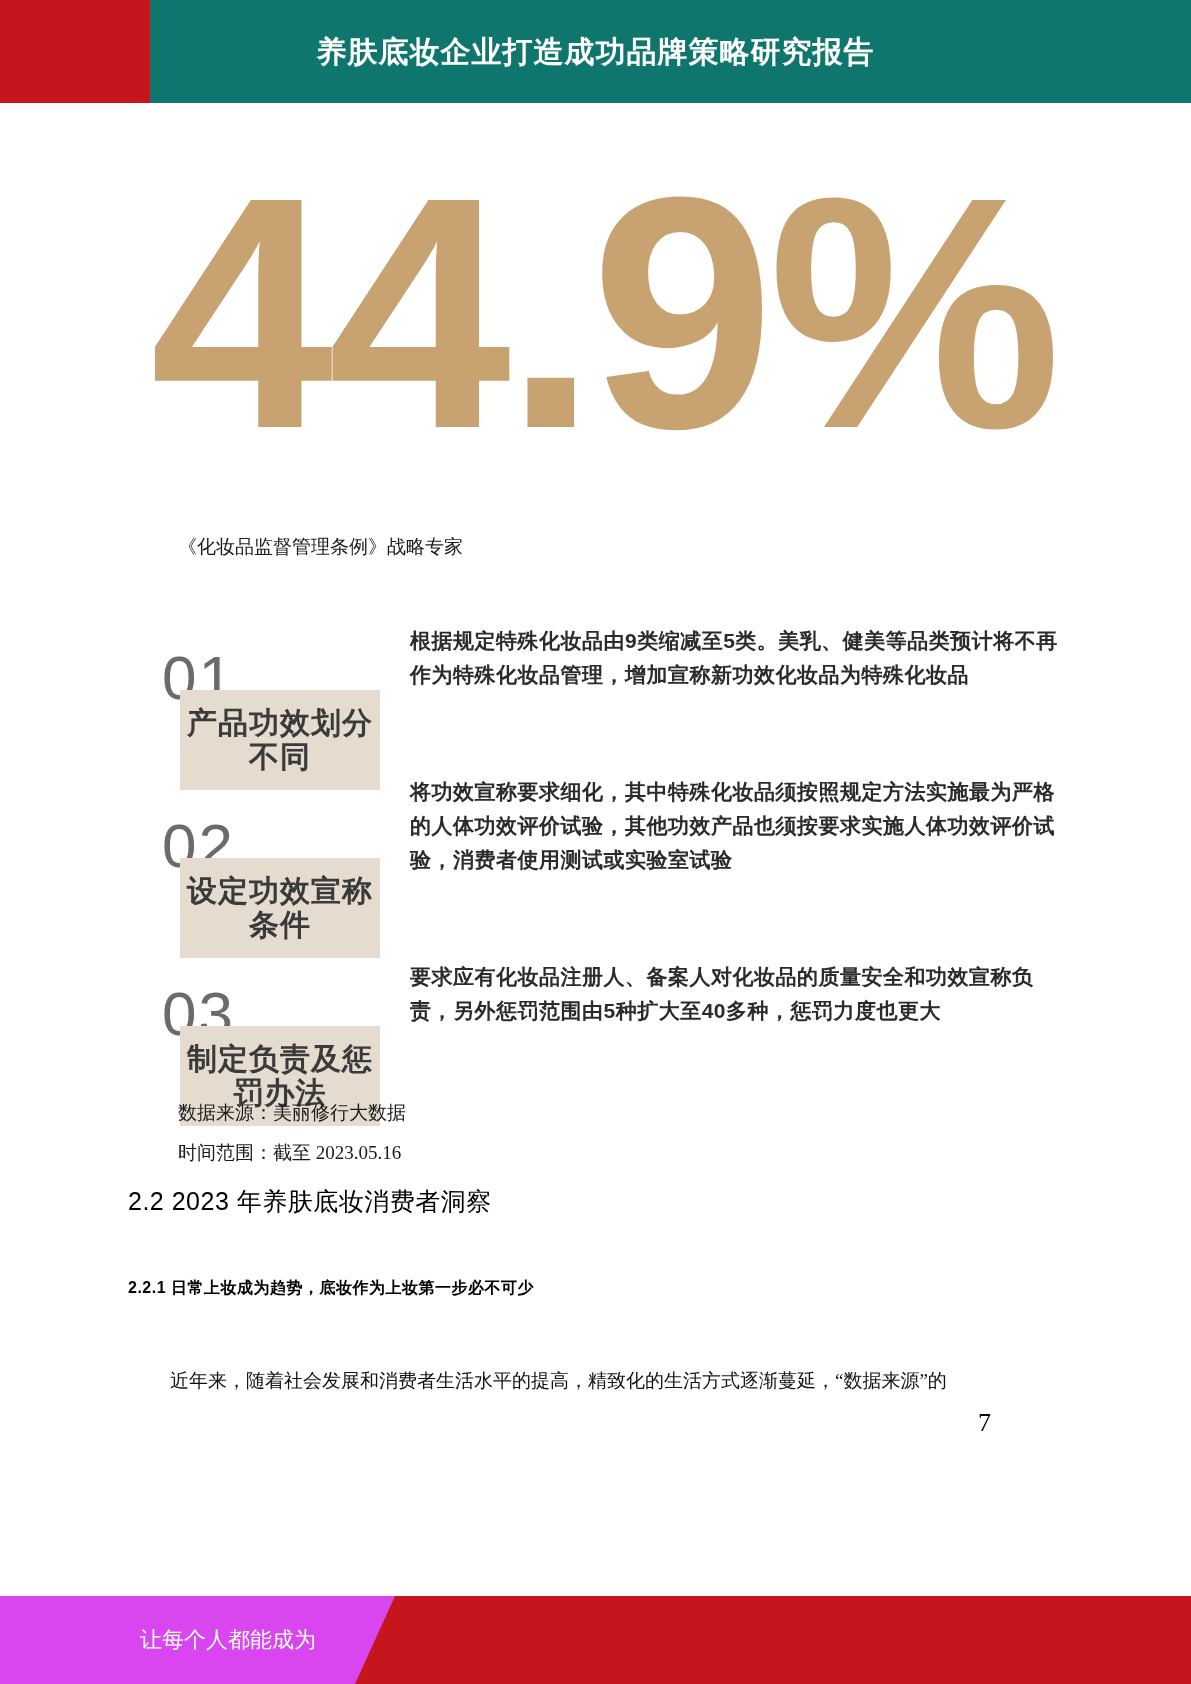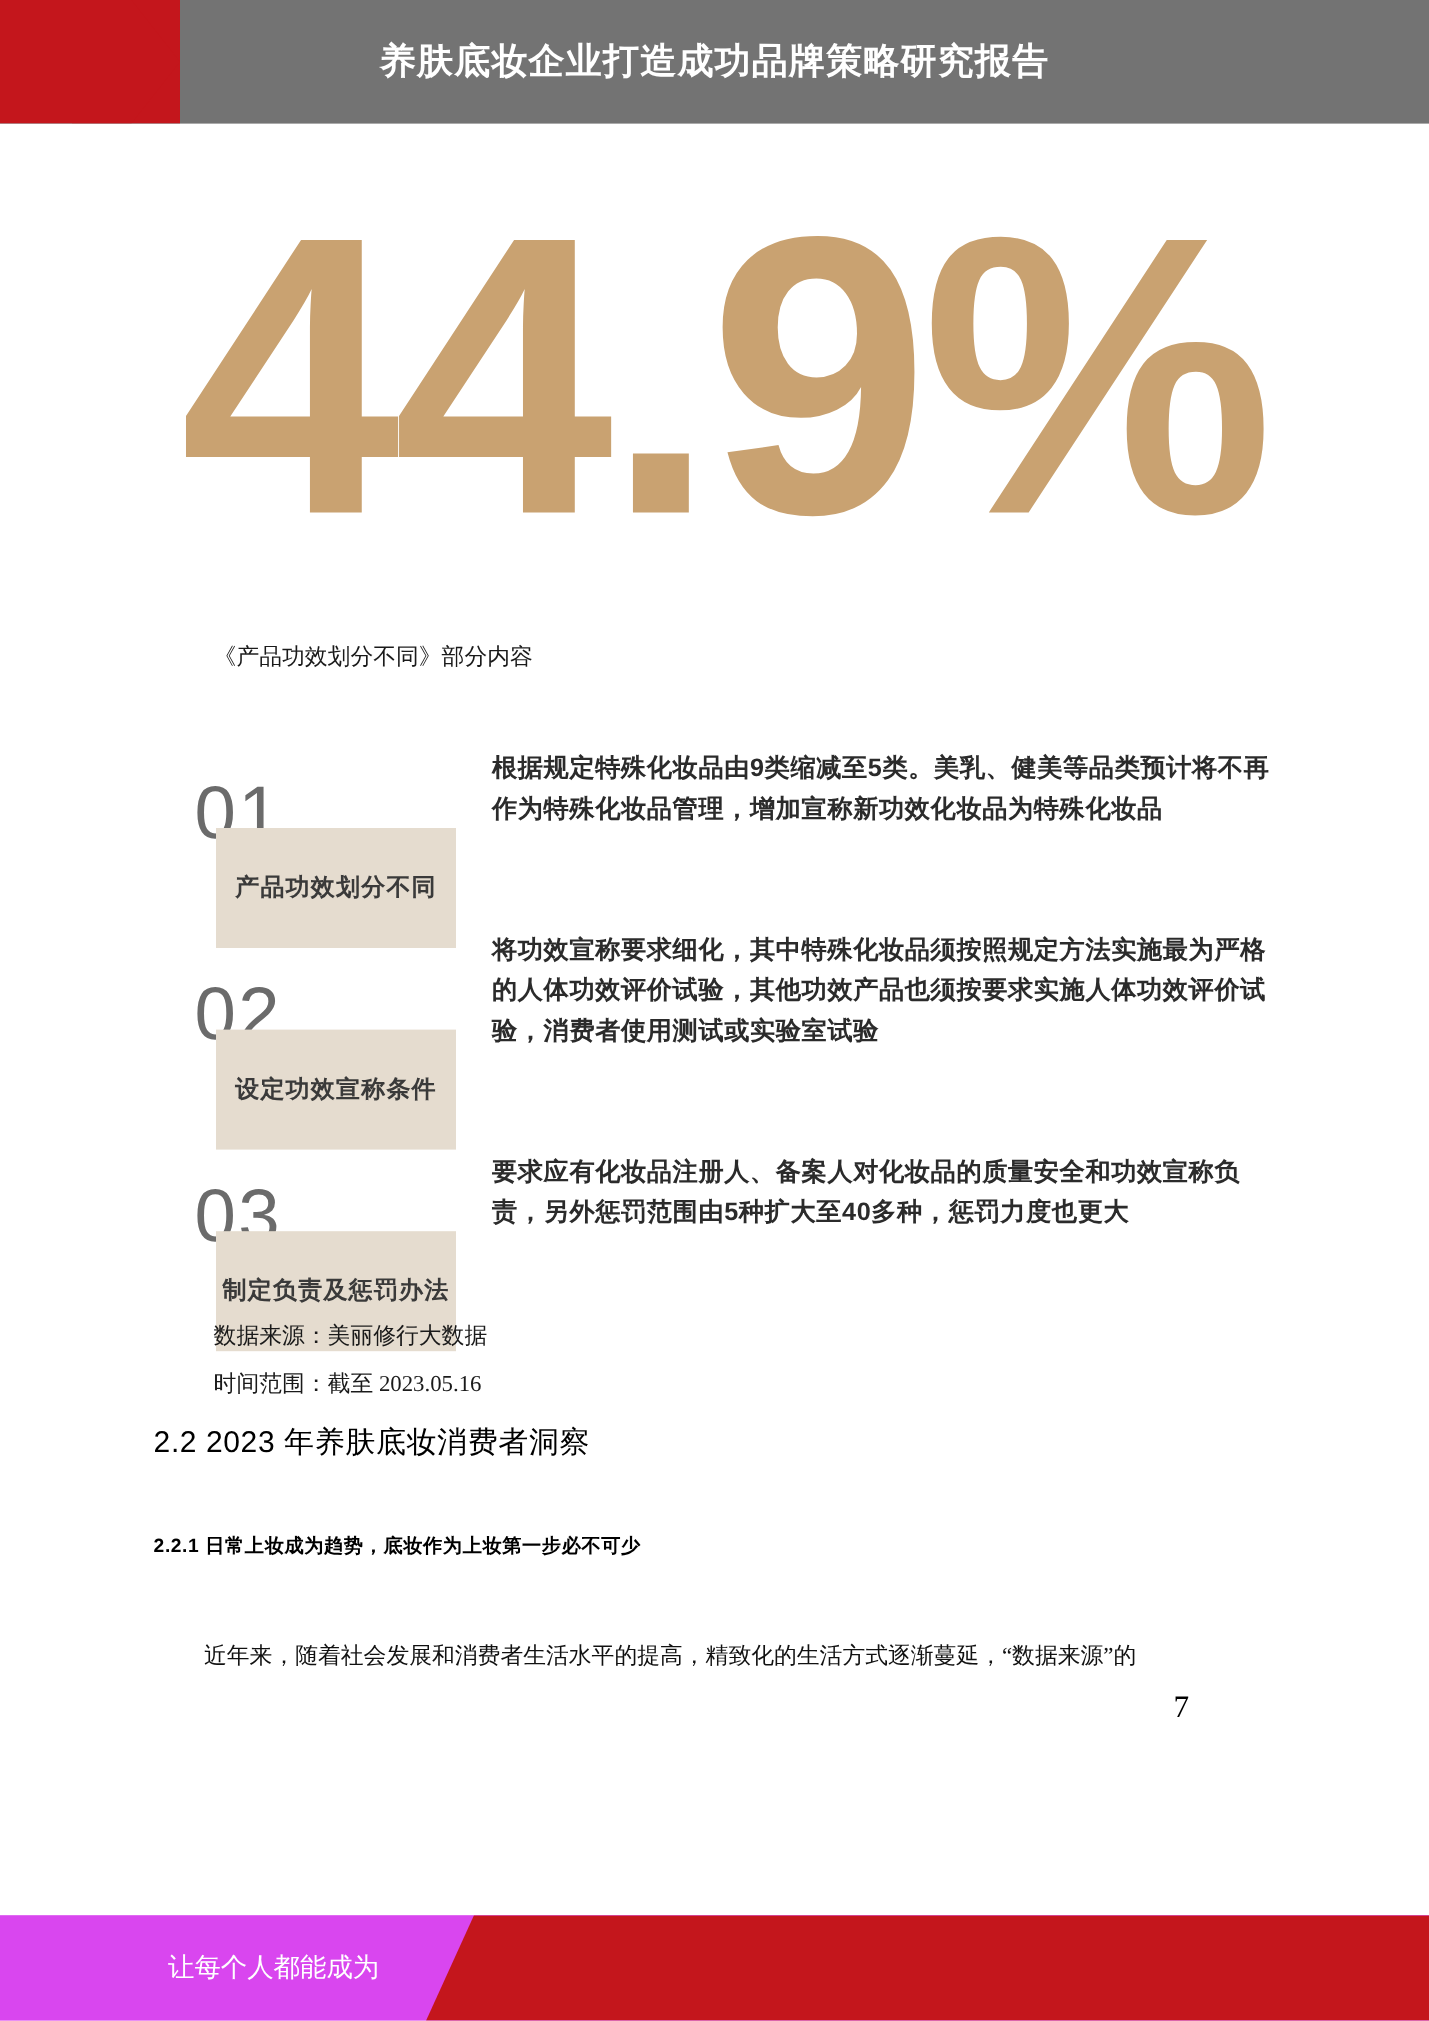--- a/index.html
+++ b/index.html
@@ -14,21 +14,21 @@
     position: relative;
     overflow: hidden;
   }
 
   
   .header {
     position: absolute;
     top: 0; left: 0;
     width: 1191px;
     height: 103px;
-    background: #737373;
+    background: #0f766e;
   }
   .header-red {
     position: absolute;
     top: 0; left: 0;
     width: 150px;
     height: 103px;
     background: #c4161c;
     clip-path: polygon(0 0, 100% 0, 100% 103px, 0 100%);
   }
   .header-arrow {
@@ -116,21 +116,21 @@
     left: 40px;
     width: 200px;
     height: 100px;
     background: #e5dccf;
     display: flex;
     align-items: center;
     justify-content: center;
     text-align: center;
   }
   .reg-box span {
-    font-size: 20px;
+    font-size: 30px;
     color: #3a3a3a;
     font-family: "Liberation Sans", sans-serif;
     font-weight: bold;
     line-height: 34px;
     letter-spacing: 1px;
   }
   .reg-text {
     flex: 1;
     padding-top: 20px;
     padding-left: 20px;
@@ -236,21 +236,21 @@
 <div class="header">
   <div class="header-red"></div>
   <div class="header-arrow"></div>
   <div class="header-title">养肤底妆企业打造成功品牌策略研究报告</div>
 </div>
 
 <div class="hero">
   <div class="hero-number">44.9%</div>
 </div>
 
-<div class="reg-caption">《产品功效划分不同》部分内容</div>
+<div class="reg-caption">《化妆品监督管理条例》战略专家</div>
 
 <div class="reg-list">
 
   <div class="reg-row">
     <div class="reg-left">
       <div class="reg-num">01</div>
       <div class="reg-box">
         <span>产品功效划分不同</span>
       </div>
     </div>

